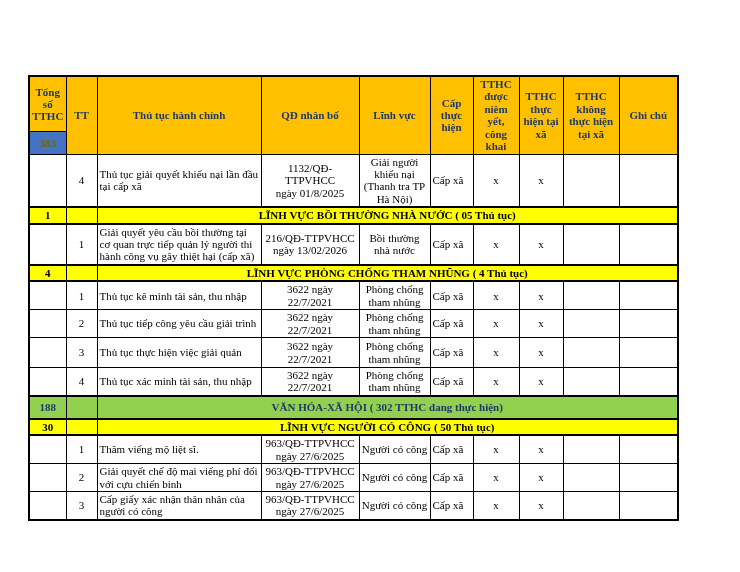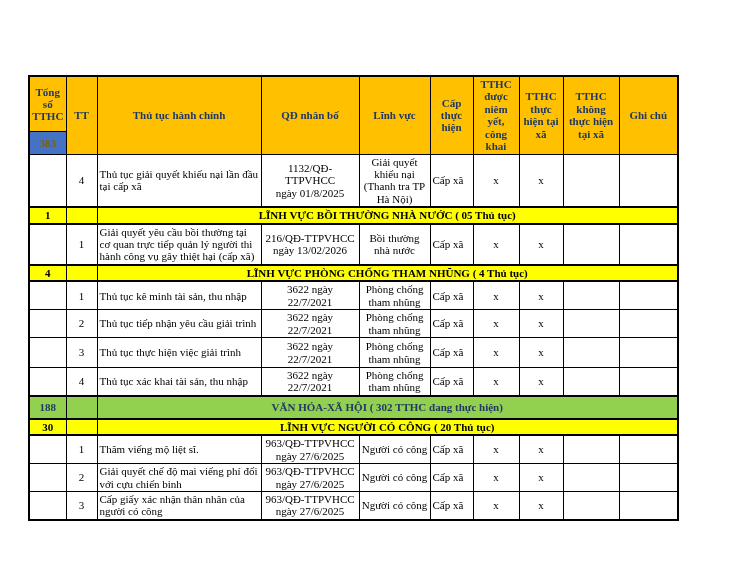--- a/index.html
+++ b/index.html
@@ -80,21 +80,21 @@
         <th class="total-cell">383</th>
       </tr>
     </thead>
     <tbody id="table-body">
         <tr class="data">
           <td class="c"></td>
           <td class="c">4</td>
           <td class="l">Thủ tục giải quyết khiếu nại lần đầu tại cấp xã</td>
           <td class="c pre">1132/QĐ-TTPVHCC
 ngày 01/8/2025</td>
-          <td class="c pre">Giải quyết khiếu nại
+          <td class="c pre">Giải người khiếu nại
 (Thanh tra TP Hà Nội)</td>
           <td class="l">Cấp xã</td>
           <td class="c">x</td>
           <td class="c">x</td>
           <td class="c"></td>
           <td class="c"></td>
         </tr>
         <tr class="section yellow">
           <td class="c">1</td>
           <td></td>
@@ -126,62 +126,62 @@
           <td class="c pre">Phòng chống tham nhũng</td>
           <td class="l">Cấp xã</td>
           <td class="c">x</td>
           <td class="c">x</td>
           <td class="c"></td>
           <td class="c"></td>
         </tr>
         <tr class="data">
           <td class="c"></td>
           <td class="c">2</td>
-          <td class="l">Thủ tục tiếp nhận yêu cầu giải trình</td>
+          <td class="l">Thủ tục tiếp công yêu cầu giải trình</td>
           <td class="c pre">3622 ngày 22/7/2021</td>
           <td class="c pre">Phòng chống tham nhũng</td>
           <td class="l">Cấp xã</td>
           <td class="c">x</td>
           <td class="c">x</td>
           <td class="c"></td>
           <td class="c"></td>
         </tr>
         <tr class="data" style="height: 30px;">
           <td class="c"></td>
           <td class="c">3</td>
-          <td class="l">Thủ tục thực hiện việc giải trình</td>
+          <td class="l">Thủ tục thực hiện việc giải quản</td>
           <td class="c pre">3622 ngày 22/7/2021</td>
           <td class="c pre">Phòng chống tham nhũng</td>
           <td class="l">Cấp xã</td>
           <td class="c">x</td>
           <td class="c">x</td>
           <td class="c"></td>
           <td class="c"></td>
         </tr>
         <tr class="data">
           <td class="c"></td>
           <td class="c">4</td>
-          <td class="l">Thủ tục xác khai tài sản, thu nhập</td>
+          <td class="l">Thủ tục xác minh tài sản, thu nhập</td>
           <td class="c pre">3622 ngày 22/7/2021</td>
           <td class="c pre">Phòng chống tham nhũng</td>
           <td class="l">Cấp xã</td>
           <td class="c">x</td>
           <td class="c">x</td>
           <td class="c"></td>
           <td class="c"></td>
         </tr>
         <tr class="section green">
           <td class="c">188</td>
           <td></td>
           <td colspan="8">VĂN HÓA-XÃ HỘI ( 302 TTHC đang thực hiện)</td>
         </tr>
         <tr class="section yellow">
           <td class="c">30</td>
           <td></td>
-          <td colspan="8">LĨNH VỰC NGƯỜI CÓ CÔNG ( 20 Thủ tục)</td>
+          <td colspan="8">LĨNH VỰC NGƯỜI CÓ CÔNG ( 50 Thủ tục)</td>
         </tr>
         <tr class="data">
           <td class="c"></td>
           <td class="c">1</td>
           <td class="l">Thăm viếng mộ liệt sĩ.</td>
           <td class="c pre">963/QĐ-TTPVHCC
 ngày 27/6/2025</td>
           <td class="c pre">Người có công</td>
           <td class="l">Cấp xã</td>
           <td class="c">x</td>

